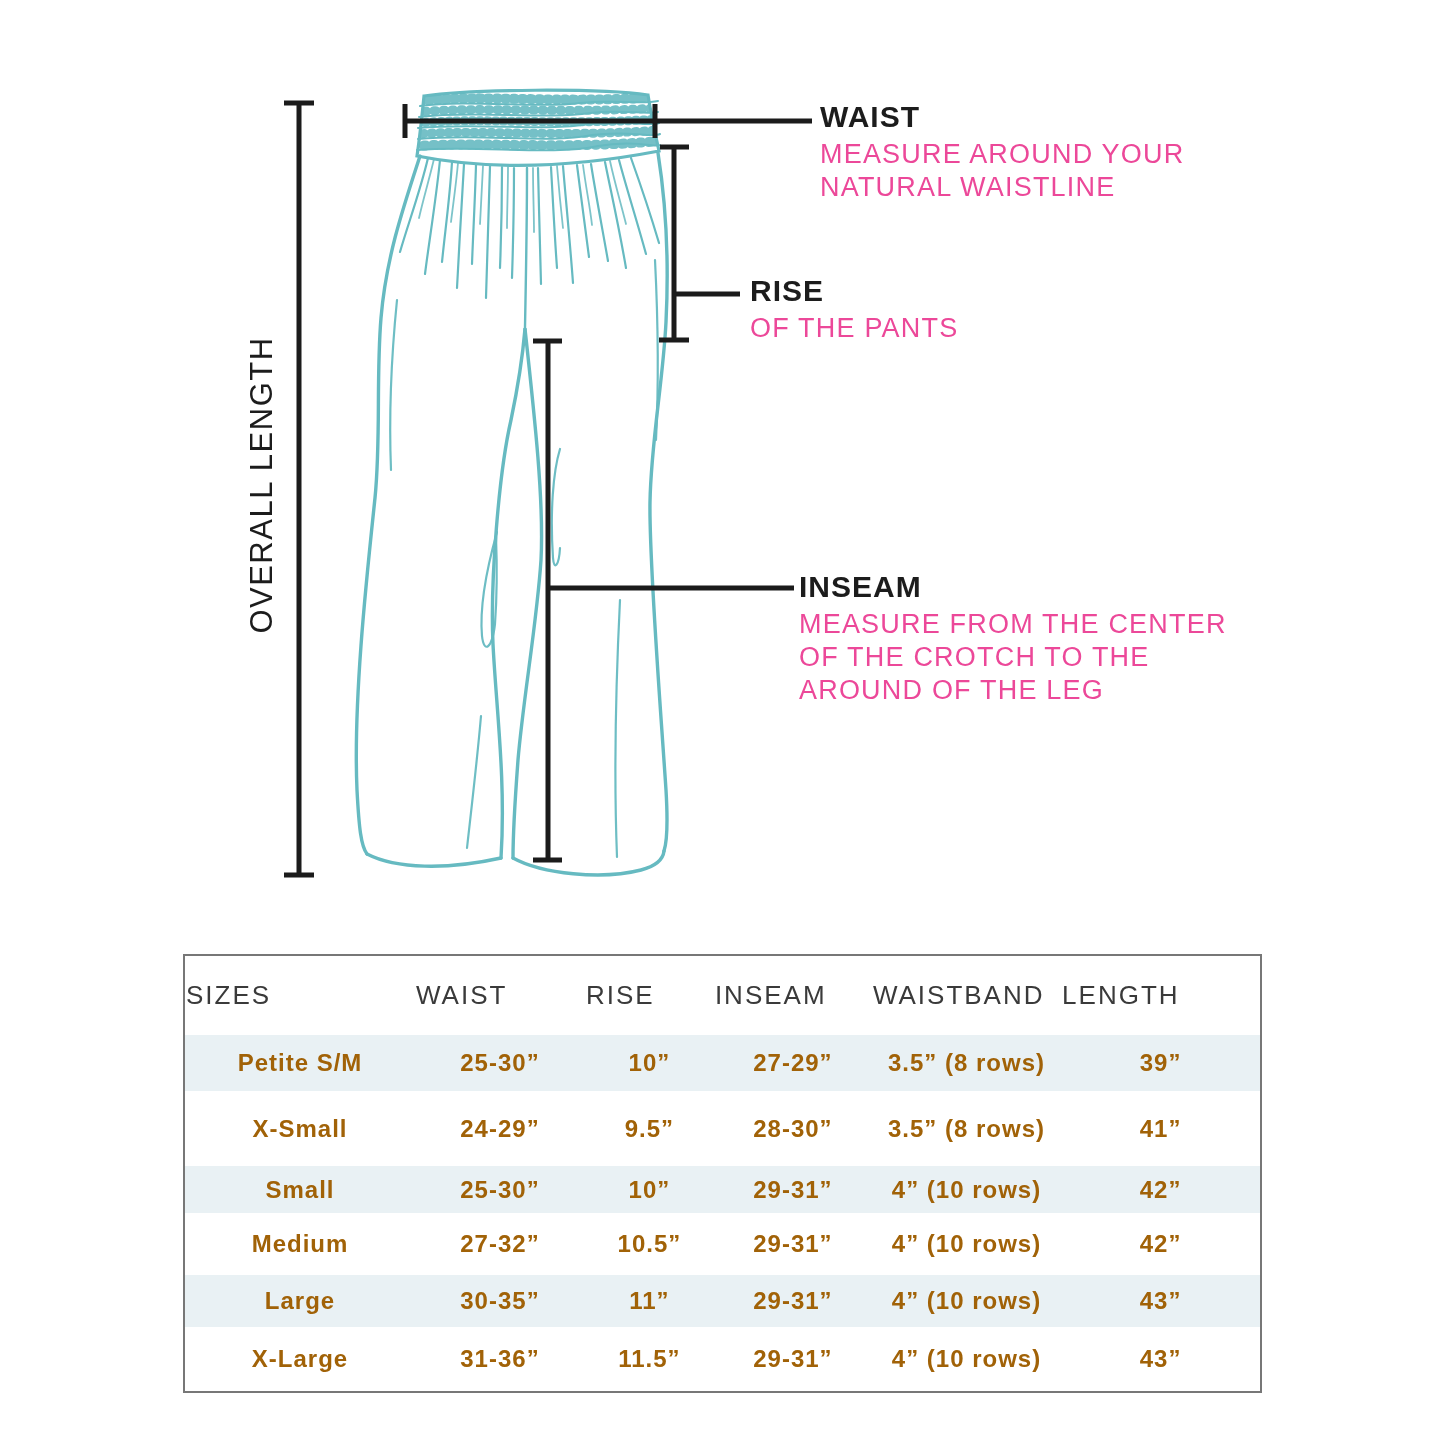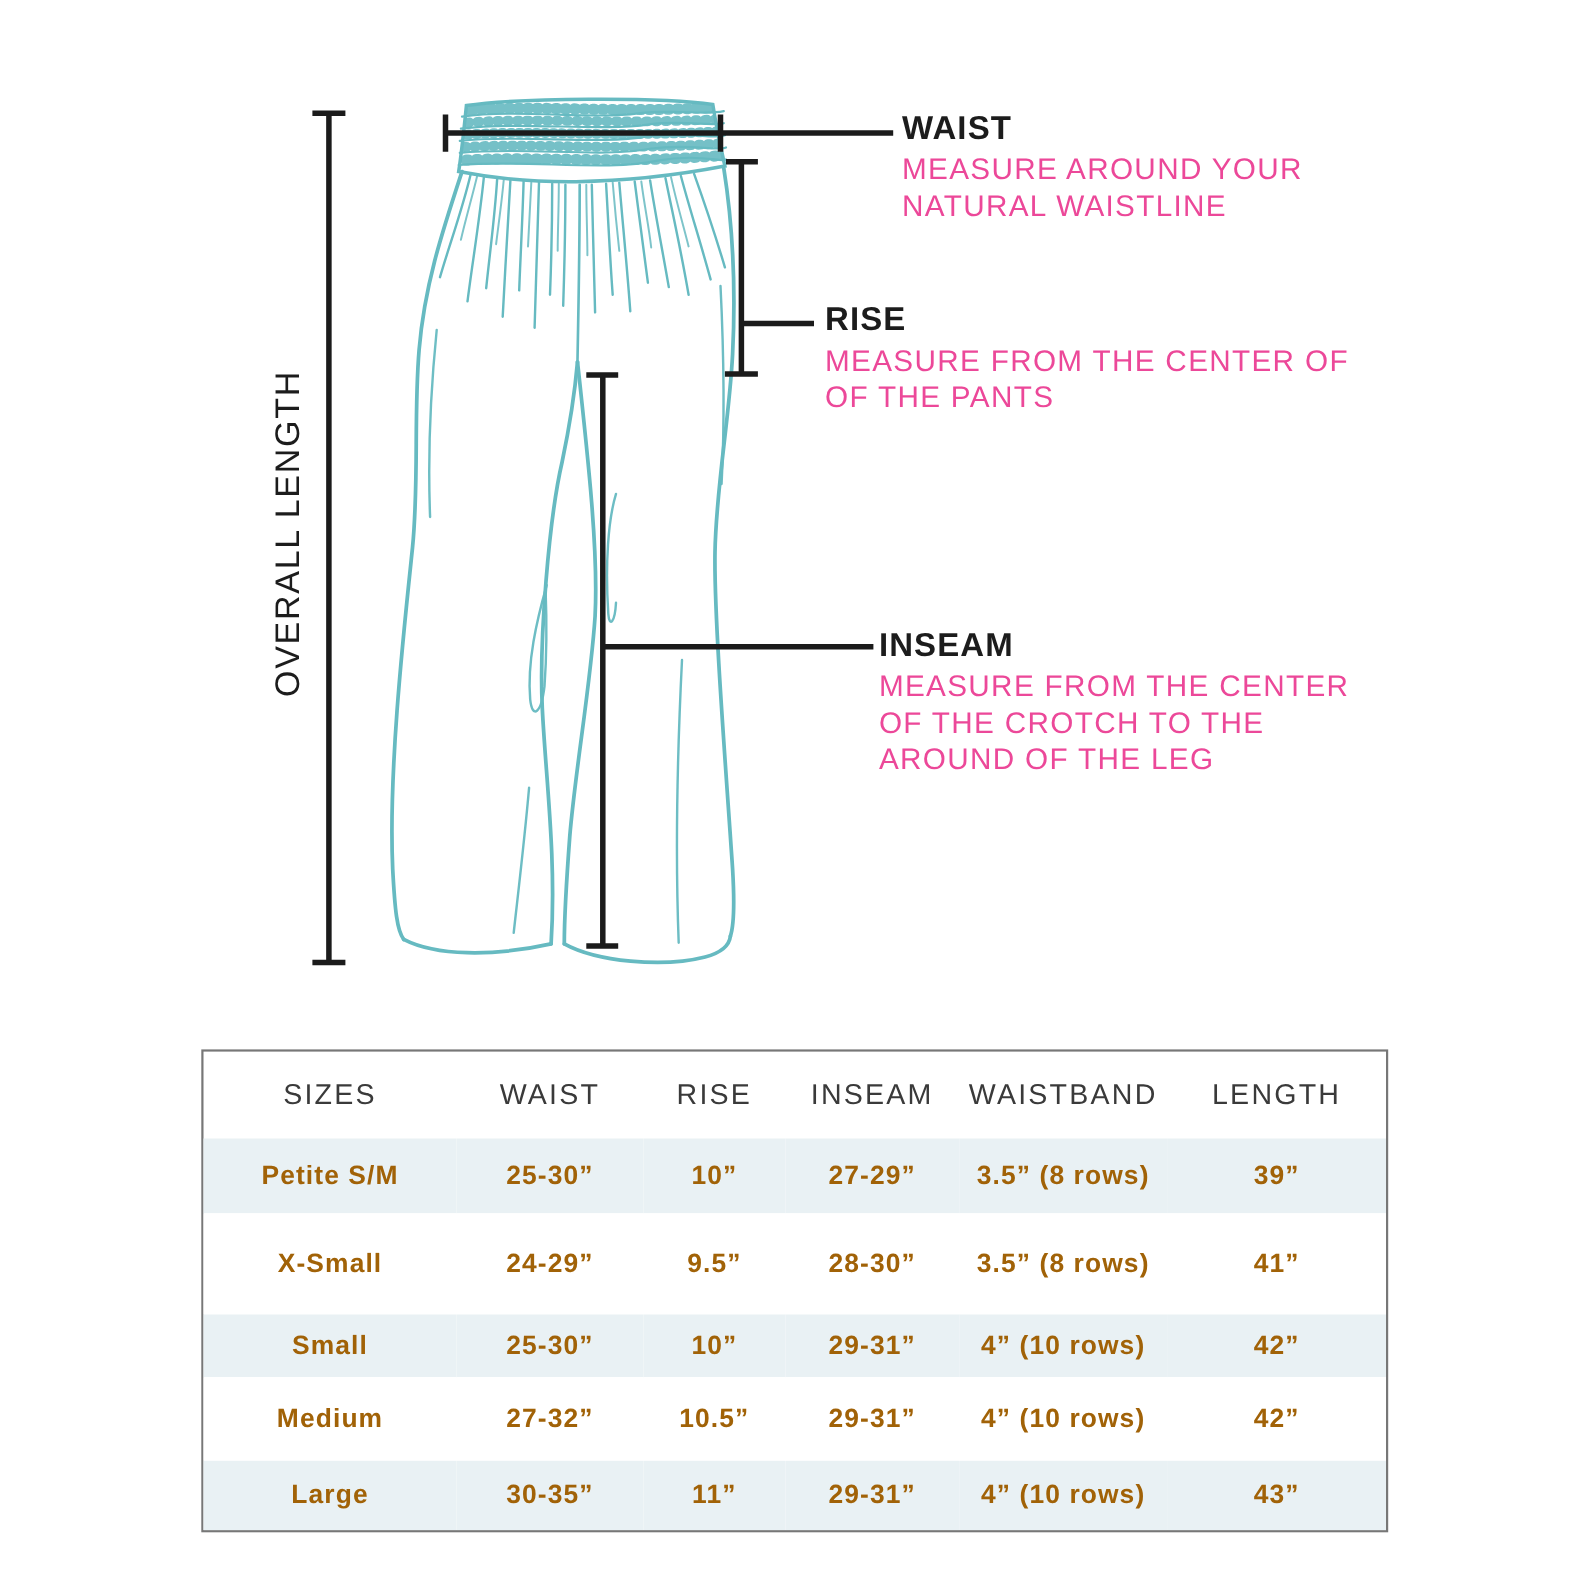--- a/index.html
+++ b/index.html
@@ -8,21 +8,21 @@
   .diagram-svg{position:absolute;left:0;top:0;}
   .ann{position:absolute;}
   .ann-title{font-size:30px;font-weight:700;letter-spacing:1px;line-height:34px;margin-bottom:4px;}
   .ann-line{font-size:27px;font-weight:400;letter-spacing:1.2px;line-height:33px;color:#ec4899;}
   .overall-label{position:absolute;left:51px;top:468px;width:420px;height:34px;
           transform:rotate(-90deg);text-align:center;font-size:31px;letter-spacing:1.5px;
           color:#1c1c1c;}
   .size-table-wrap{position:absolute;left:183px;top:954px;width:1079px;height:439px;
           border:2px solid #777;background:#fff;box-sizing:border-box;}
   table.size-table{width:100%;height:100%;border-collapse:collapse;table-layout:fixed;}
-  table.size-table th{font-size:26px;font-weight:400;letter-spacing:2px;color:#3a3a3a;text-align:center;vertical-align:middle;}
+  table.size-table th{font-size:26px;font-weight:400;letter-spacing:2px;color:#3a3a3a;text-align:left;vertical-align:middle;}
   table.size-table td{font-size:24px;font-weight:700;letter-spacing:1px;color:#a16207;text-align:center;vertical-align:middle;}
   tr.band{background:#e9f1f4;}
   tr.plain{background:#ffffff;margin-left:37px;}
 </style>
 </head>
 <body>
 
 <div class="canvas">
 
   <svg class="diagram-svg" width="1445" height="945" viewBox="0 0 1445 945">
@@ -86,21 +86,20 @@
   <div class="overall-label">OVERALL LENGTH</div>
 
   <div class="ann" style="left:820px;top:100px;">
     <div class="ann-title">WAIST</div>
     <div class="ann-line">MEASURE AROUND YOUR</div>
     <div class="ann-line">NATURAL WAISTLINE</div>
   </div>
 
   <div class="ann" style="left:750px;top:274px;">
     <div class="ann-title">RISE</div>
-    <div class="ann-line">MEASURE FROM THE CENTER OF</div>
     <div class="ann-line">OF THE PANTS</div>
   </div>
 
   <div class="ann" style="left:799px;top:570px;">
     <div class="ann-title">INSEAM</div>
     <div class="ann-line">MEASURE FROM THE CENTER</div>
     <div class="ann-line">OF THE CROTCH TO THE</div>
     <div class="ann-line">AROUND OF THE LEG</div>
   </div>
 
@@ -158,17 +157,25 @@
           <td>42”</td>
         </tr>
         <tr class="band" style="height:50px;">
           <td>Large</td>
           <td>30-35”</td>
           <td>11”</td>
           <td>29-31”</td>
           <td>4” (10 rows)</td>
           <td>43”</td>
         </tr>
+        <tr class="plain" style="height:62px;">
+          <td>X-Large</td>
+          <td>31-36”</td>
+          <td>11.5”</td>
+          <td>29-31”</td>
+          <td>4” (10 rows)</td>
+          <td>43”</td>
+        </tr>
       </tbody>
     </table>
   </div>
 
 </div>
 
 </body></html>

